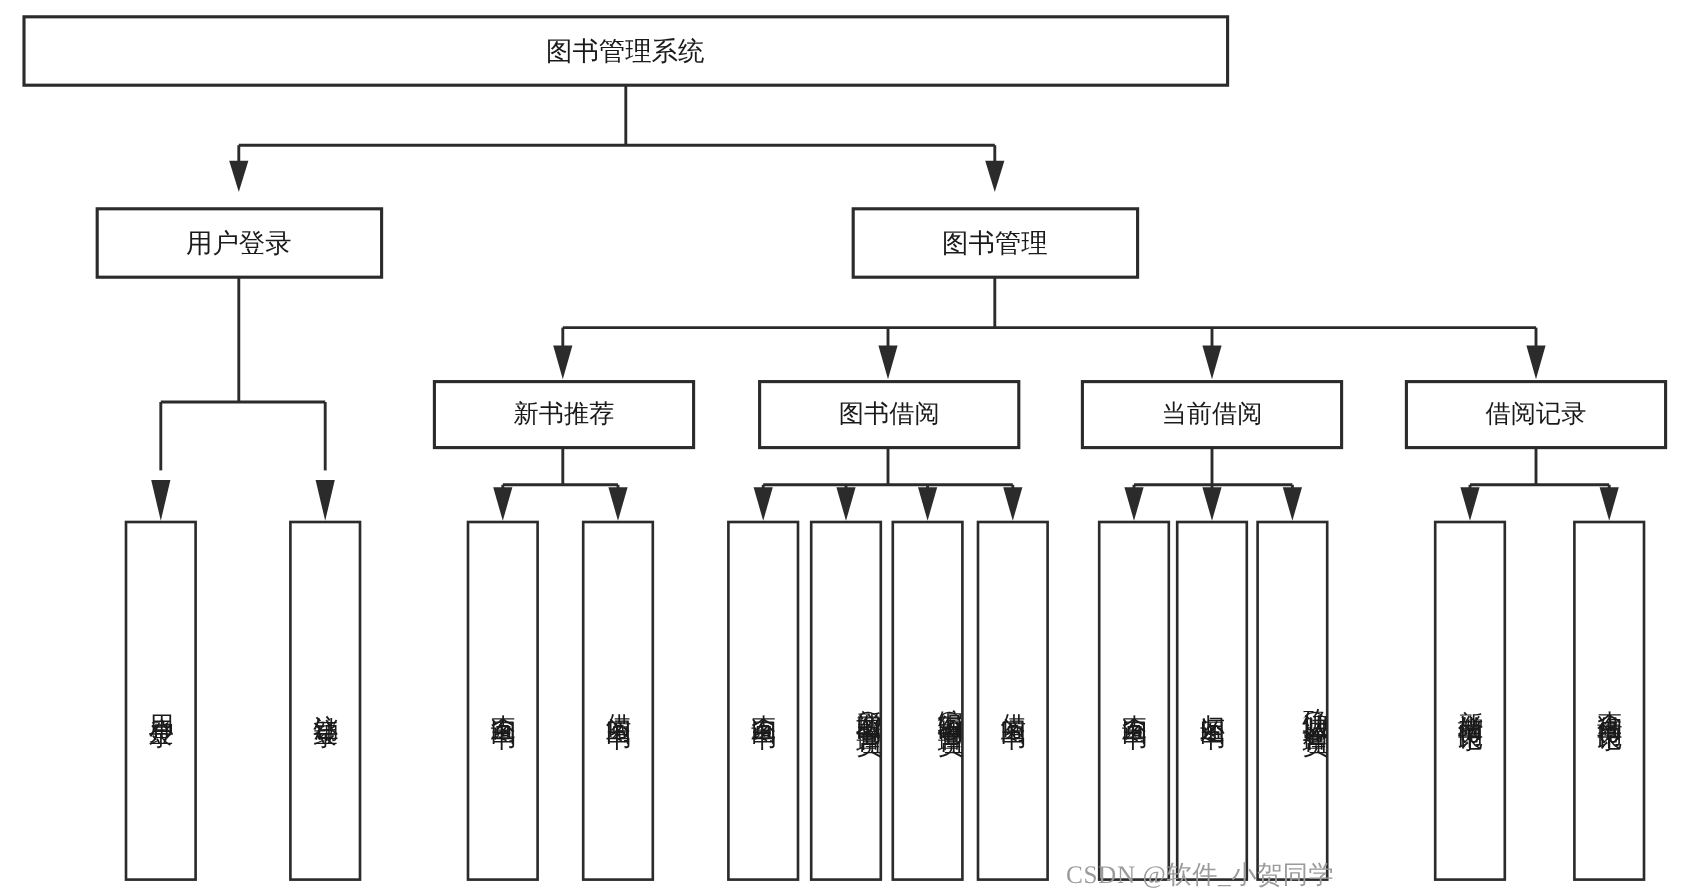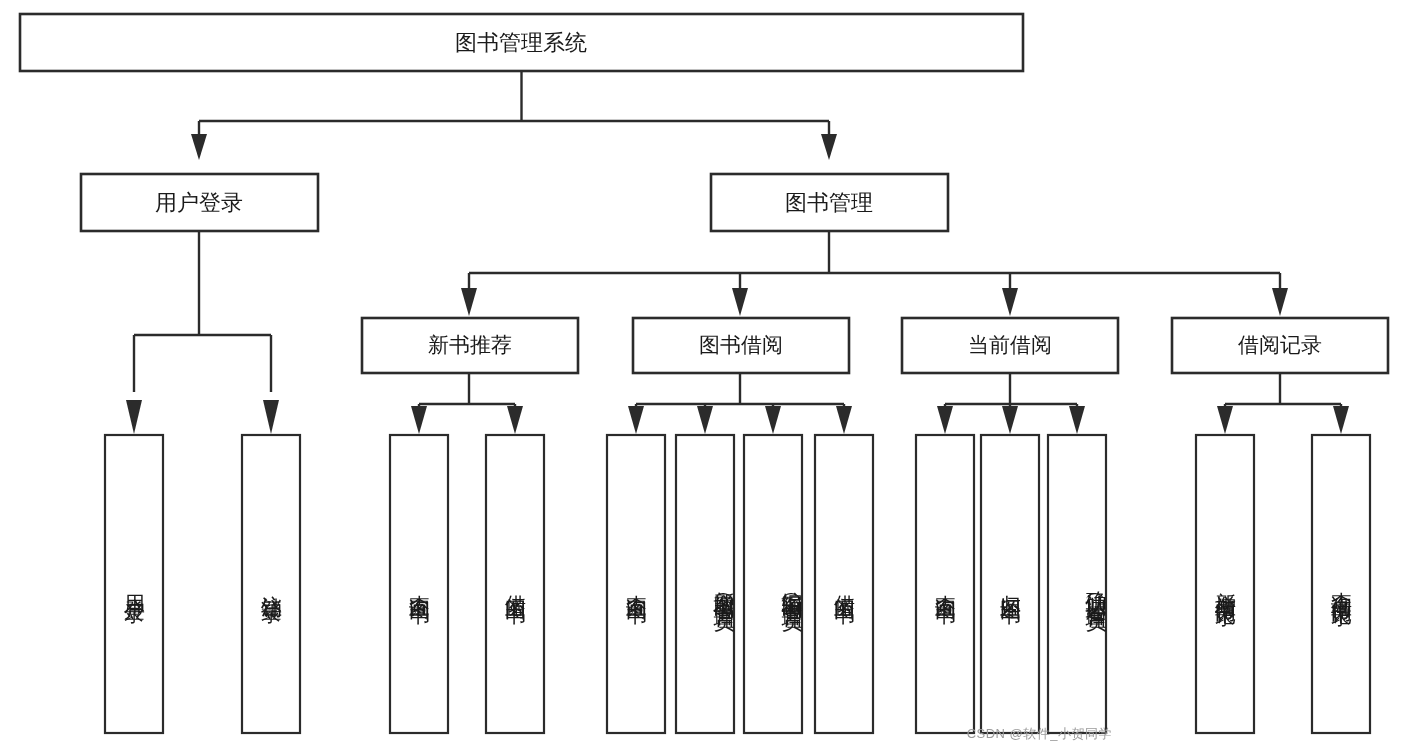--- a/index.html
+++ b/index.html
@@ -72,22 +72,22 @@
     white-space: nowrap;
     pointer-events: none;
   }
   .vlabel.center-v {
     align-items: center;
   }
   .watermark {
     position: absolute;
     right: 8px;
     bottom: 4px;
-    font-family: Liberation Sans, sans-serif;
-    font-size: 13px;
+    font-family: Liberation Serif, serif;
+    font-size: 21px;
     color: #9b9b9b;
     white-space: nowrap;
     letter-spacing: 0.5px;
   }
 </style>
 </head>
 <body>
 
 <div id="diagram-root">
 

